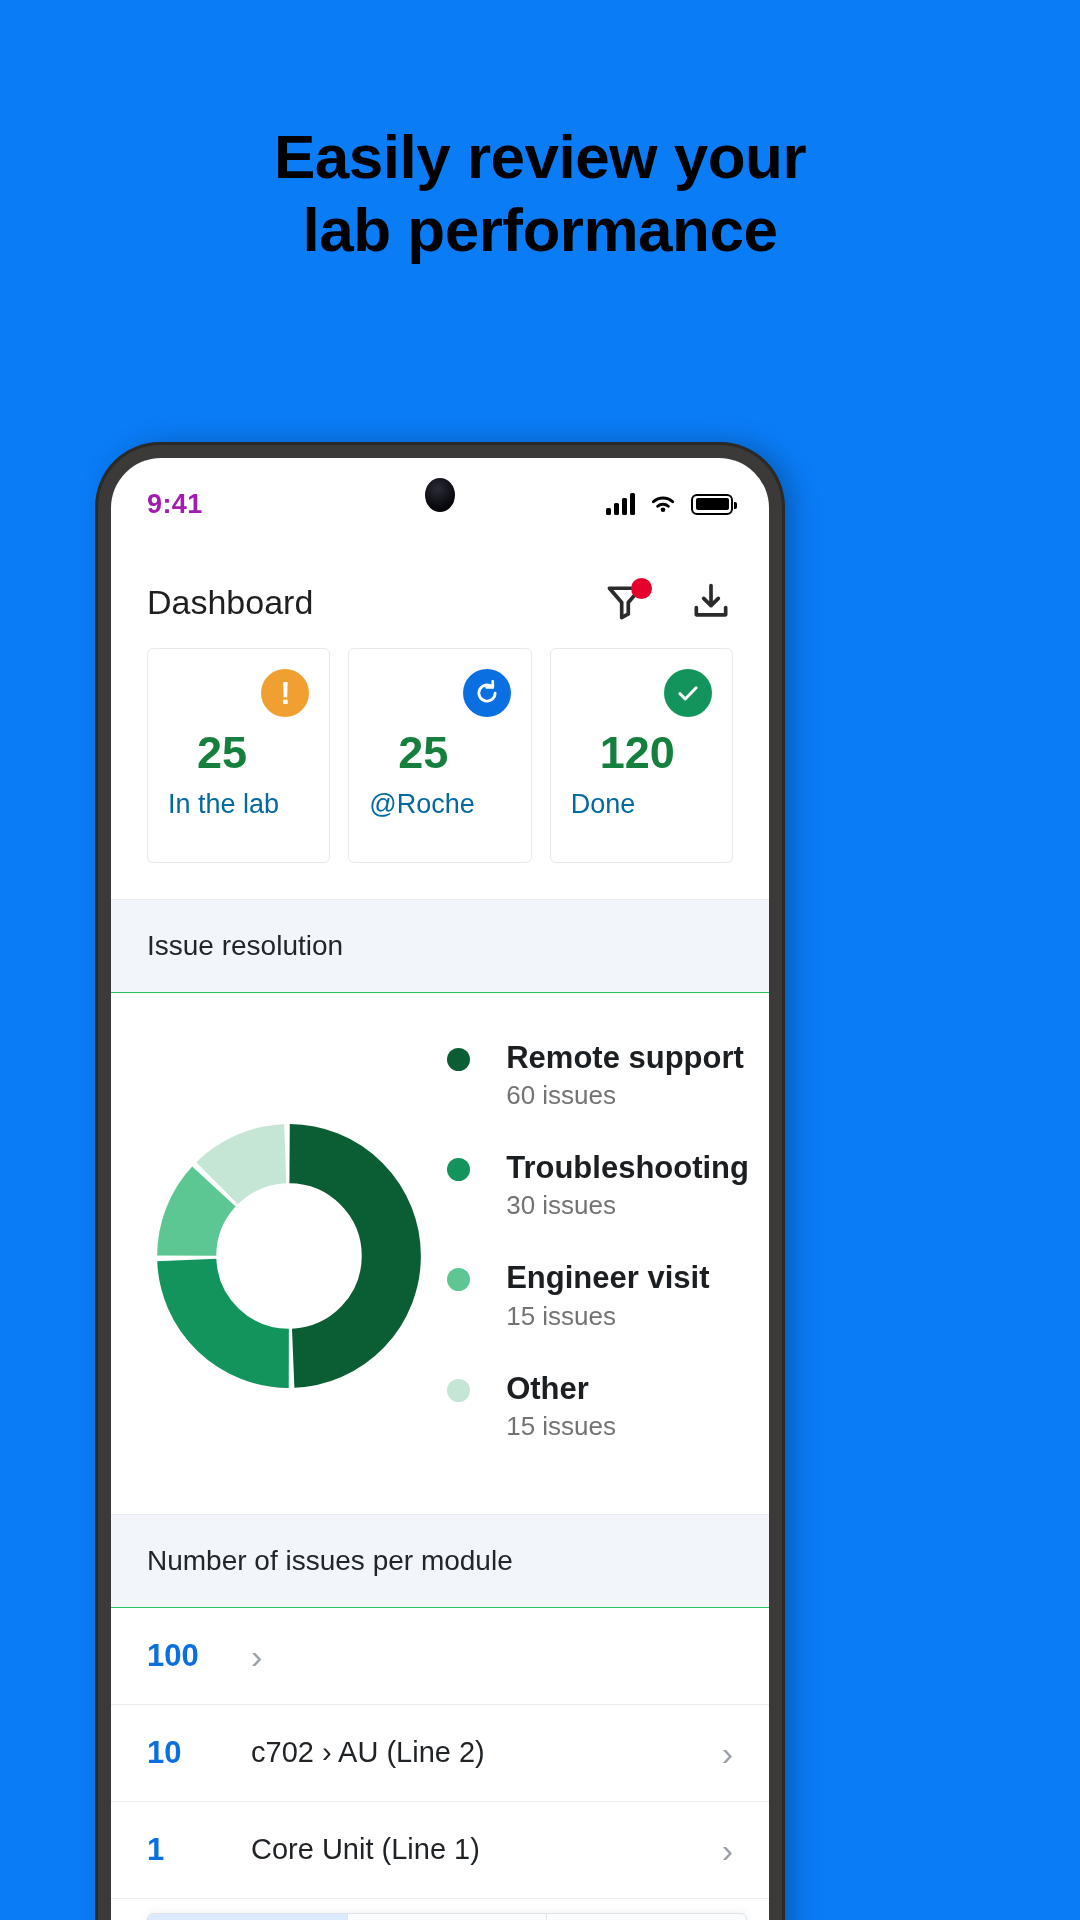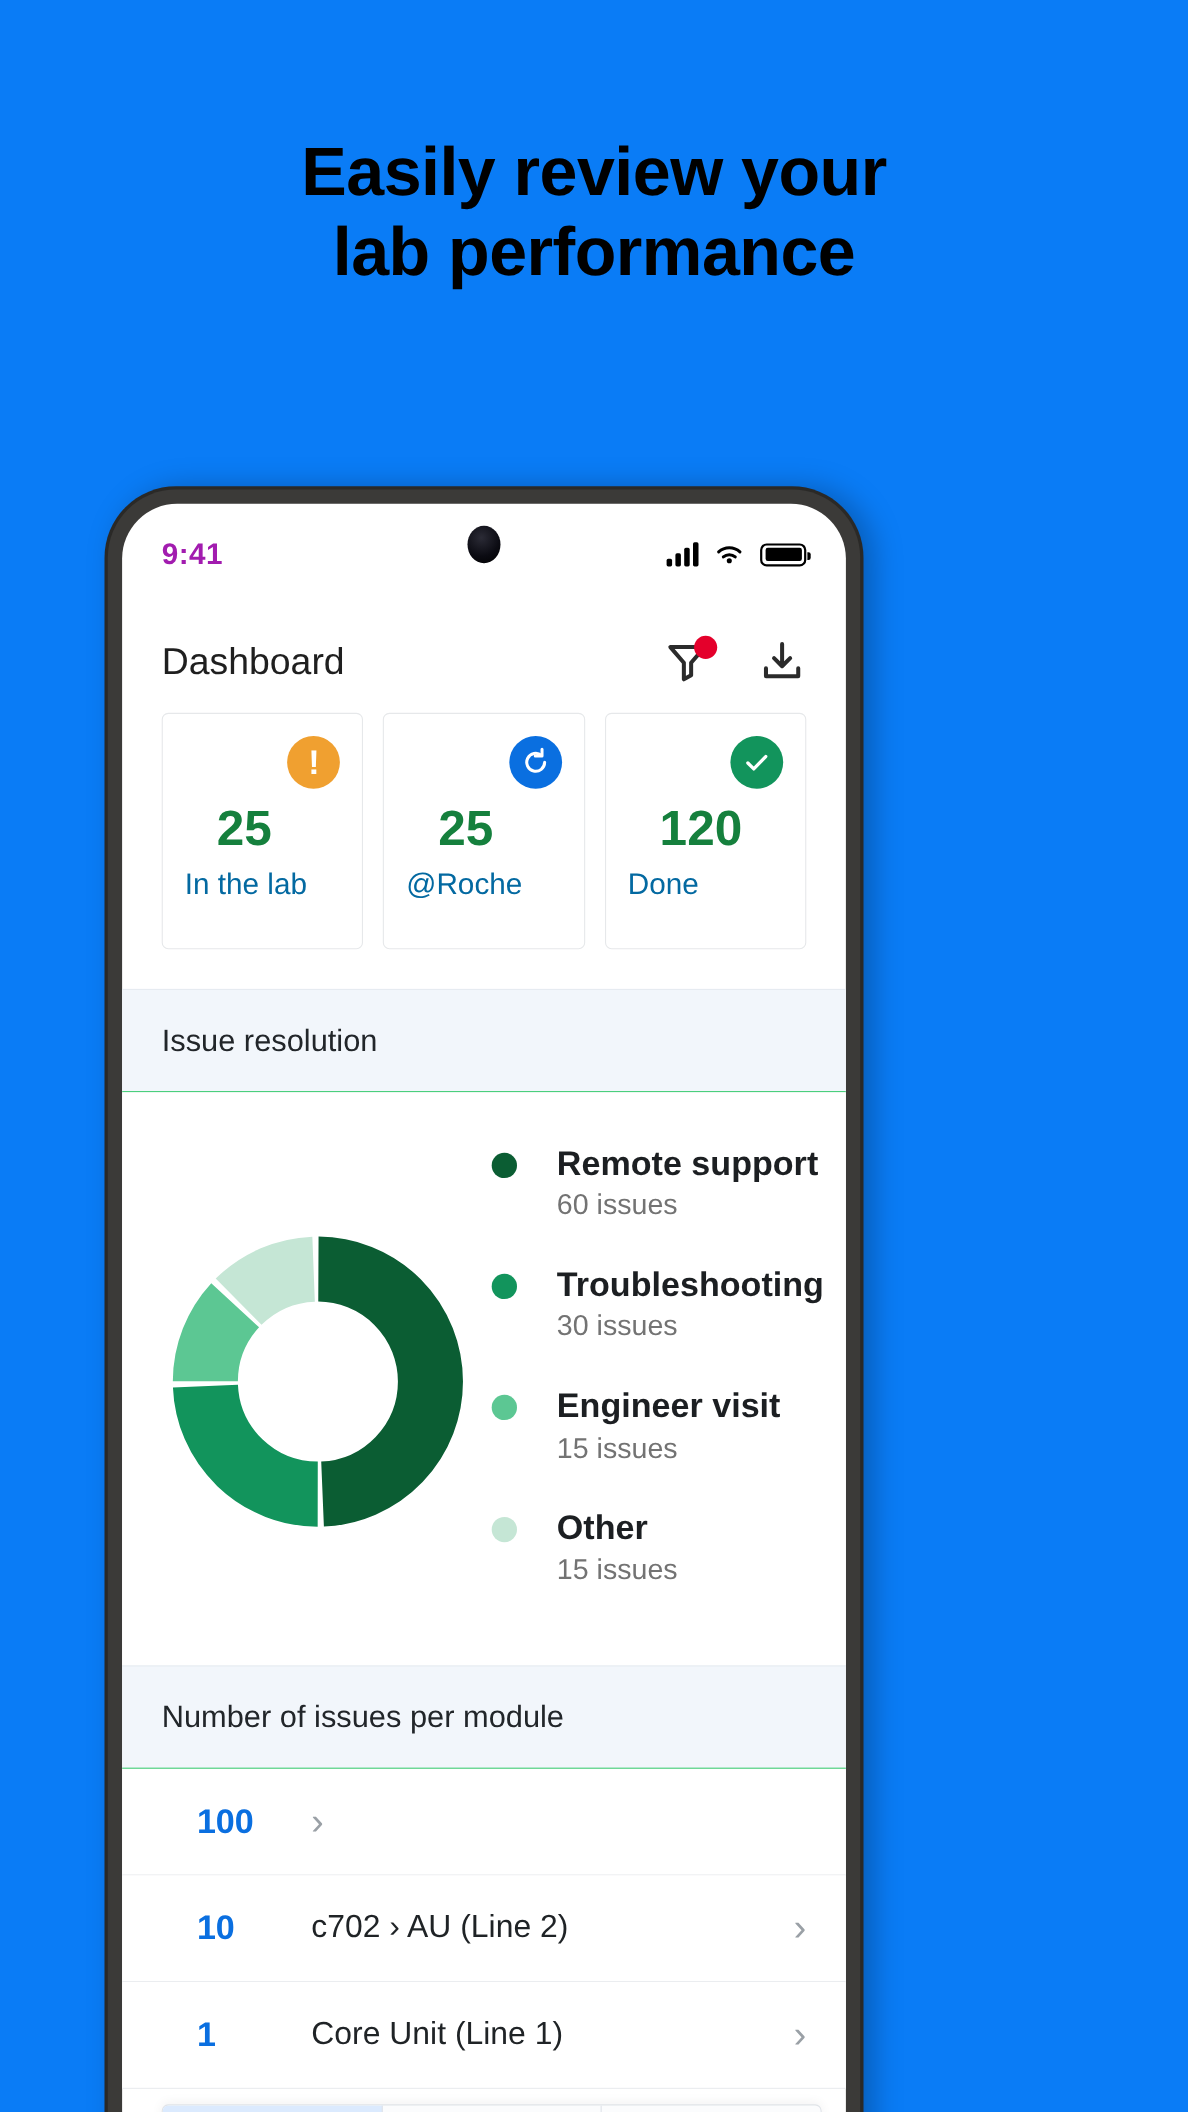--- a/index.html
+++ b/index.html
@@ -126,21 +126,21 @@
   .legend-name { font-size: 31px; font-weight: bold; color: #1c1f22; line-height: 1.2; }
   .legend-sub { font-size: 26px; color: #737373; margin-top: 4px; }
 
   
   .module-row {
     display: flex; align-items: center;
     padding: 30px 36px;
     border-bottom: 1px solid #e9ecef;
     background: #fff;
   }
-  .module-count { width: 104px; font-size: 31px; font-weight: bold; color: #0a6fe0; margin-left: 32px; }
+  .module-count { width: 104px; font-size: 31px; font-weight: bold; color: #0a6fe0; }
   .module-name { flex: 1; font-size: 29px; color: #1f2326; }
   .chev { color: #9aa0a6; font-size: 34px; line-height: 1; }
 
   
   .segmented {
     position: absolute; left: 36px; bottom: 0;
     width: 600px; height: 72px;
     display: flex;
     border: 1px solid #dfe3e8;
     border-radius: 6px;

